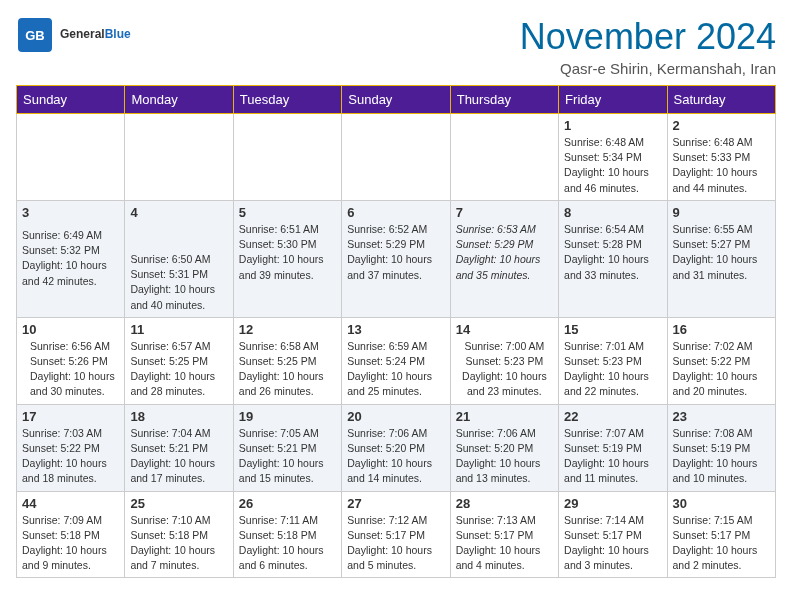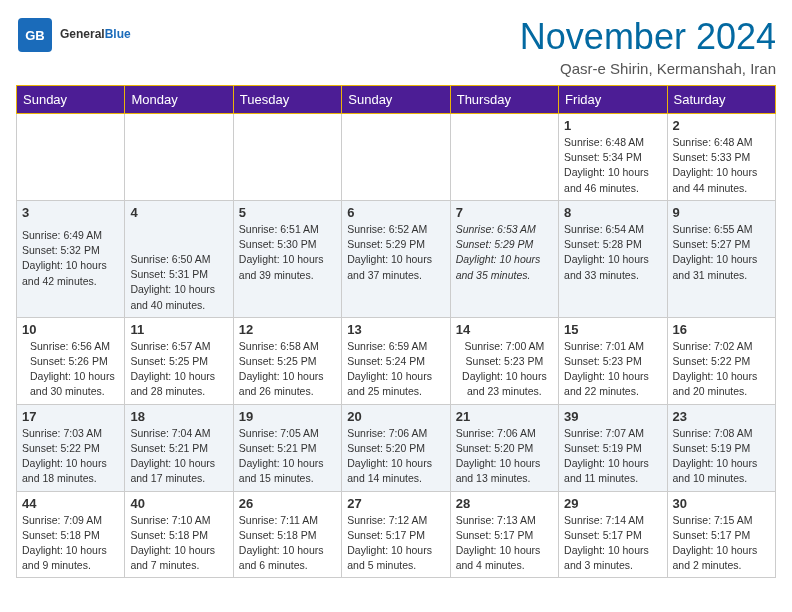--- a/index.html
+++ b/index.html
@@ -246,41 +246,41 @@
 Sunset: 5:20 PM
 Daylight: 10 hours and 14 minutes.</div>
         </td>
         <td>
           <div class="day-num">21</div>
           <div class="day-info" style="white-space: pre-line;">Sunrise: 7:06 AM
 Sunset: 5:20 PM
 Daylight: 10 hours and 13 minutes.</div>
         </td>
         <td>
-          <div class="day-num">39</div>
+          <div class="day-num">22</div>
           <div class="day-info" style="white-space: pre-line;">Sunrise: 7:07 AM
 Sunset: 5:19 PM
 Daylight: 10 hours and 11 minutes.</div>
         </td>
         <td>
           <div class="day-num">23</div>
           <div class="day-info" style="white-space: pre-line;">Sunrise: 7:08 AM
 Sunset: 5:19 PM
 Daylight: 10 hours and 10 minutes.</div>
         </td>
       </tr>
       <tr>
         <td>
           <div class="day-num">44</div>
           <div class="day-info" style="white-space: pre-line;">Sunrise: 7:09 AM
 Sunset: 5:18 PM
 Daylight: 10 hours and 9 minutes.</div>
         </td>
         <td>
-          <div class="day-num">40</div>
+          <div class="day-num">25</div>
           <div class="day-info" style="white-space: pre-line;">Sunrise: 7:10 AM
 Sunset: 5:18 PM
 Daylight: 10 hours and 7 minutes.</div>
         </td>
         <td>
           <div class="day-num">26</div>
           <div class="day-info" style="white-space: pre-line;">Sunrise: 7:11 AM
 Sunset: 5:18 PM
 Daylight: 10 hours and 6 minutes.</div>
         </td>

